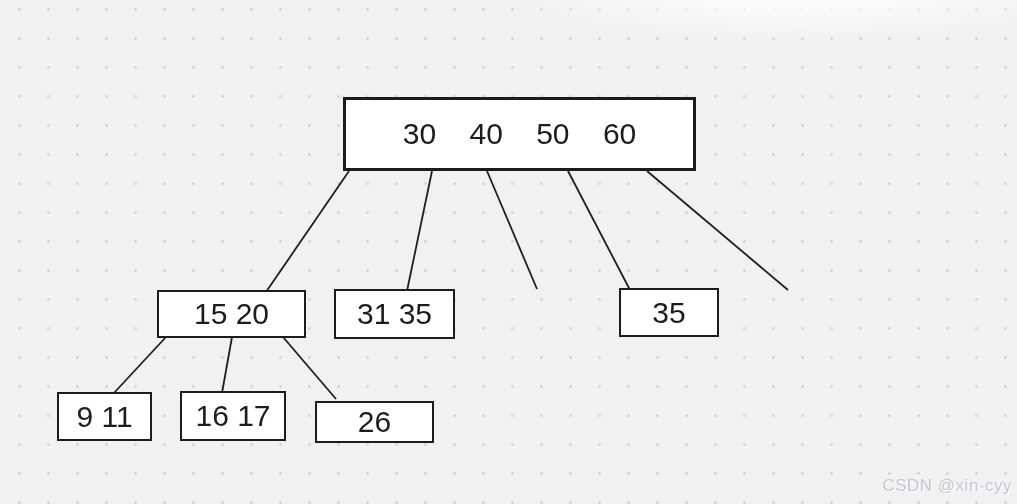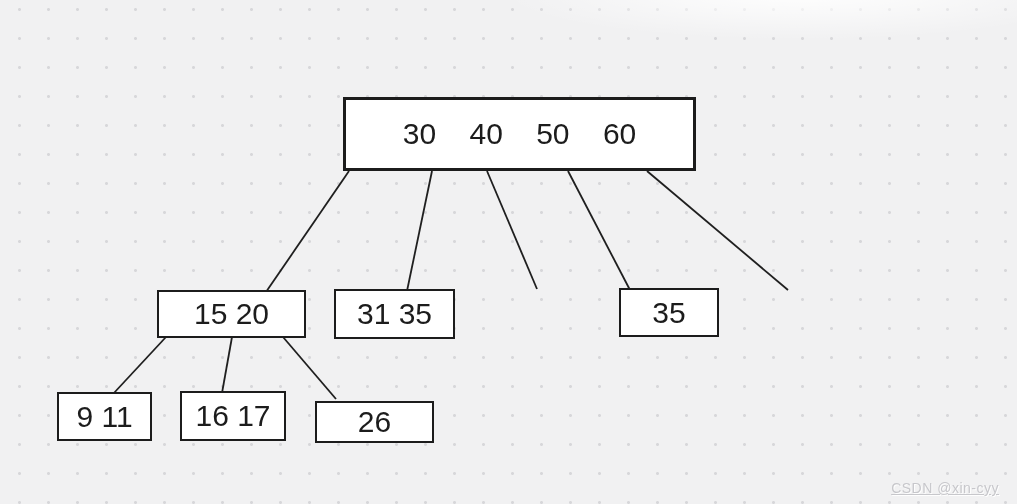--- a/index.html
+++ b/index.html
@@ -55,27 +55,26 @@
   .node-15-20     { left: 157px; top: 290px; width: 149px; height: 48px; }
   .node-31-35     { left: 334px; top: 289px; width: 121px; height: 50px; }
   .node-41-46     { left: 474px; top: 287px; width: 116px; height: 50px; }
   .node-56        { left: 619px; top: 288px; width: 100px; height: 49px; }
   .node-61        { left: 753px; top: 288px; width: 153px; height: 49px; }
   .node-10-11     { left:  57px; top: 392px; width:  95px; height: 49px; }
   .node-16-17     { left: 180px; top: 391px; width: 106px; height: 50px; text-align: right; }
   .node-26        { left: 315px; top: 375px; width: 119px; height: 42px; margin-top: 26px; }
   .watermark {
     position: absolute;
-    right: 18px;
+    right: 5px;
     bottom: 8px;
-    font-size: 14px;
+    font-size: 17px;
     color: #c7c7cb;
     text-shadow: 1px 1px 0 rgba(255,255,255,0.9);
     letter-spacing: 0.5px;
-    text-decoration: underline;
   }
 </style>
 </head>
 <body>
 
 <div class="stage">
 
   <div class="top-glow"></div>
 
   <svg class="edges" viewBox="0 0 1017 504" aria-hidden="true">

